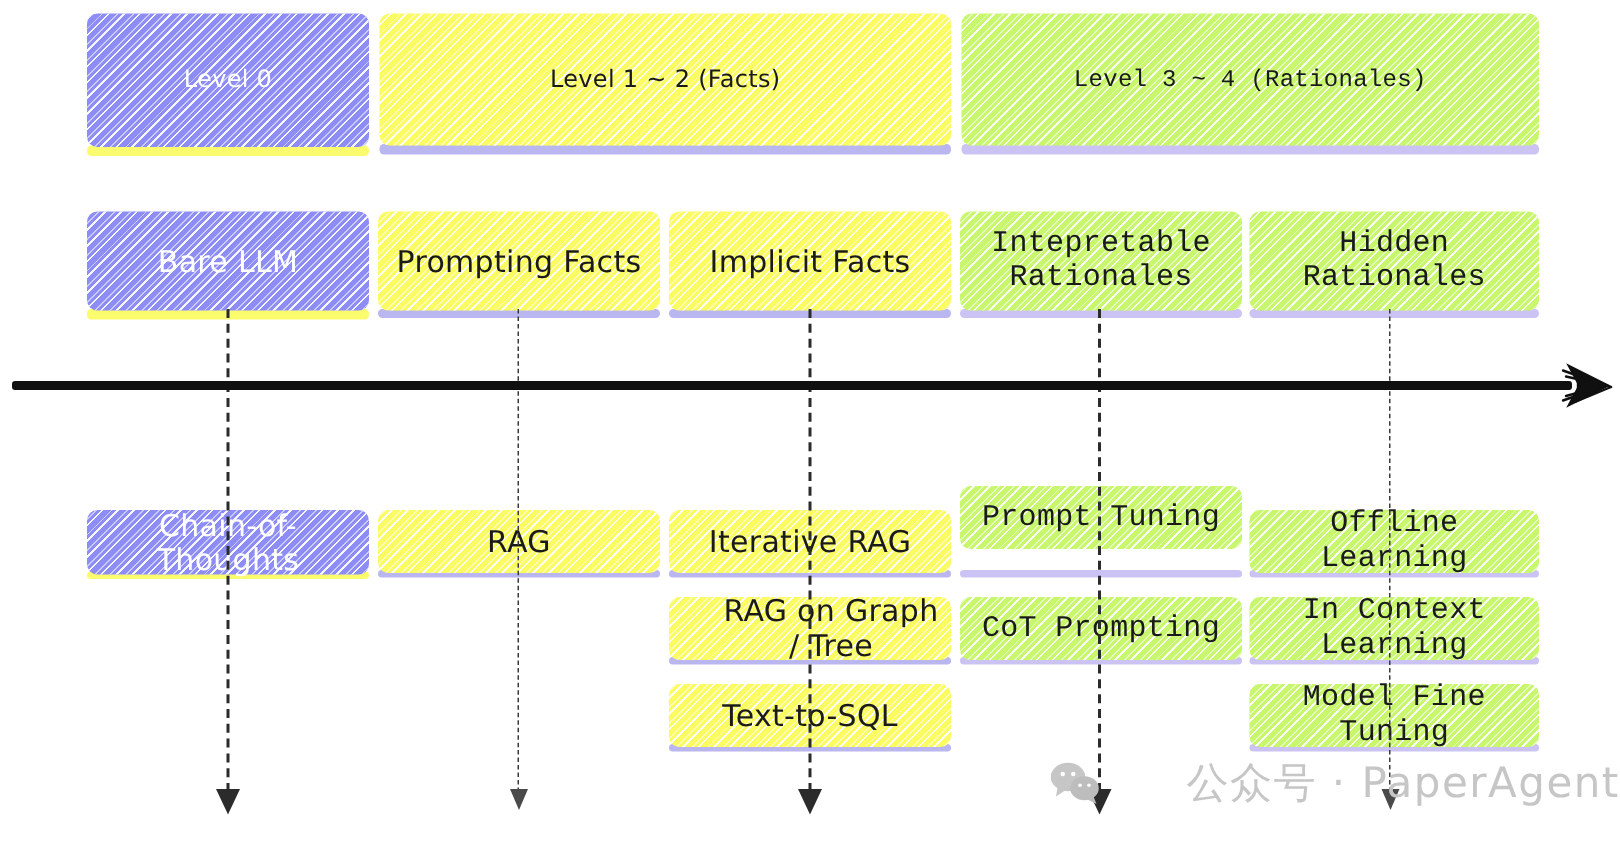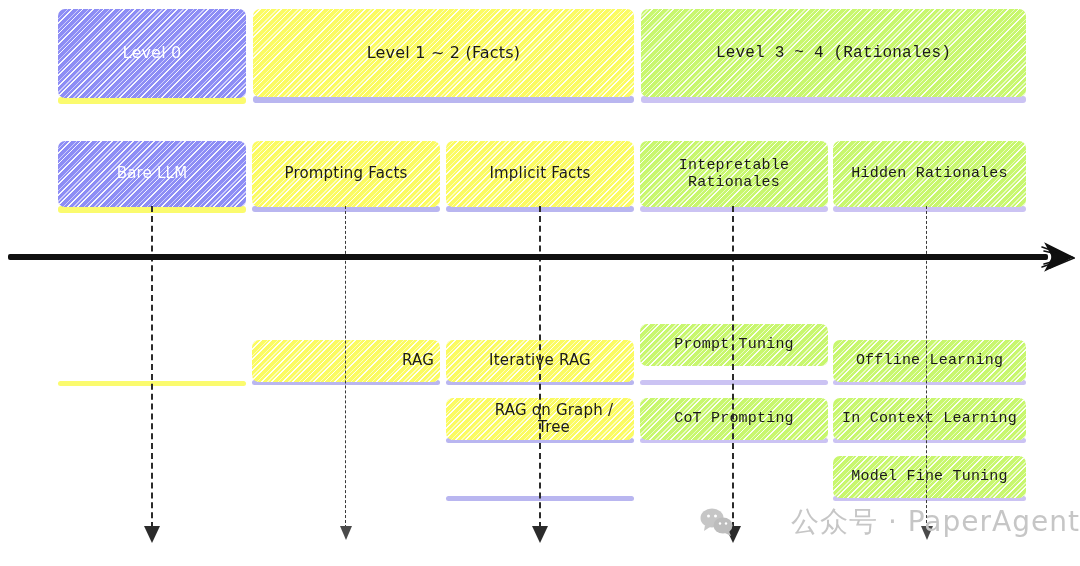--- a/index.html
+++ b/index.html
@@ -25,21 +25,21 @@
   
   .box {
     position: absolute;
     box-sizing: border-box;
     border-radius: 7px;
     display: flex;
     align-items: center;
     justify-content: center;
     text-align: center;
     color: #1a1a1a;
-    font-size: 15px;
+    font-size: 20px;
     line-height: 1.15;
     letter-spacing: 0.2px;
     z-index: 5;
   }
 
   
   .box::before {
     content: "";
     position: absolute;
     left: 0; top: 0; right: 0; bottom: 0;
@@ -170,37 +170,43 @@
       <span>Rationales</span>
     </span>
   </div>
 
   <div class="shadow sh-lav2" style="left:833px; top:206px; width:193px; height:6px;"></div>
   <div class="box c-green" style="left:833px; top:141px; width:193px; height:66px;">
     <span class="lbl">Hidden Rationales</span>
   </div>
 
   <div class="shadow sh-yel" style="left:58px; top:381px; width:188px; height:5px;"></div>
+  <div class="box c-blue" style="left:58px; top:340px; width:188px; height:43px;">
+    <span class="lbl on-blue">Chain-of-Thoughts</span>
+  </div>
 
   <div class="shadow sh-lav" style="left:252px; top:380px; width:188px; height:5px;"></div>
-  <div class="box c-yellow" style="left:252px; top:340px; width:188px; height:42px;justify-content:flex-end;">
+  <div class="box c-yellow" style="left:252px; top:340px; width:188px; height:42px;">
     <span class="lbl">RAG</span>
   </div>
 
   <div class="shadow sh-lav" style="left:446px; top:380px; width:188px; height:5px;"></div>
   <div class="box c-yellow" style="left:446px; top:340px; width:188px; height:42px;">
     <span class="lbl">Iterative RAG</span>
   </div>
 
   <div class="shadow sh-lav" style="left:446px; top:438px; width:188px; height:5px;"></div>
   <div class="box c-yellow" style="left:446px; top:398px; width:188px; height:42px;padding-left:28px;">
     <span class="lbl">RAG on Graph / Tree</span>
   </div>
 
   <div class="shadow sh-lav" style="left:446px; top:496px; width:188px; height:5px;"></div>
+  <div class="box c-yellow" style="left:446px; top:456px; width:188px; height:42px;">
+    <span class="lbl">Text-to-SQL</span>
+  </div>
 
   <div class="shadow sh-lav2" style="left:640px; top:380px; width:188px; height:5px;"></div>
   <div class="box c-green" style="left:640px; top:324px; width:188px; height:42px;">
     <span class="lbl">Prompt Tuning</span>
   </div>
 
   <div class="shadow sh-lav2" style="left:640px; top:438px; width:188px; height:5px;"></div>
   <div class="box c-green" style="left:640px; top:398px; width:188px; height:42px;">
     <span class="lbl">CoT Prompting</span>
   </div>

